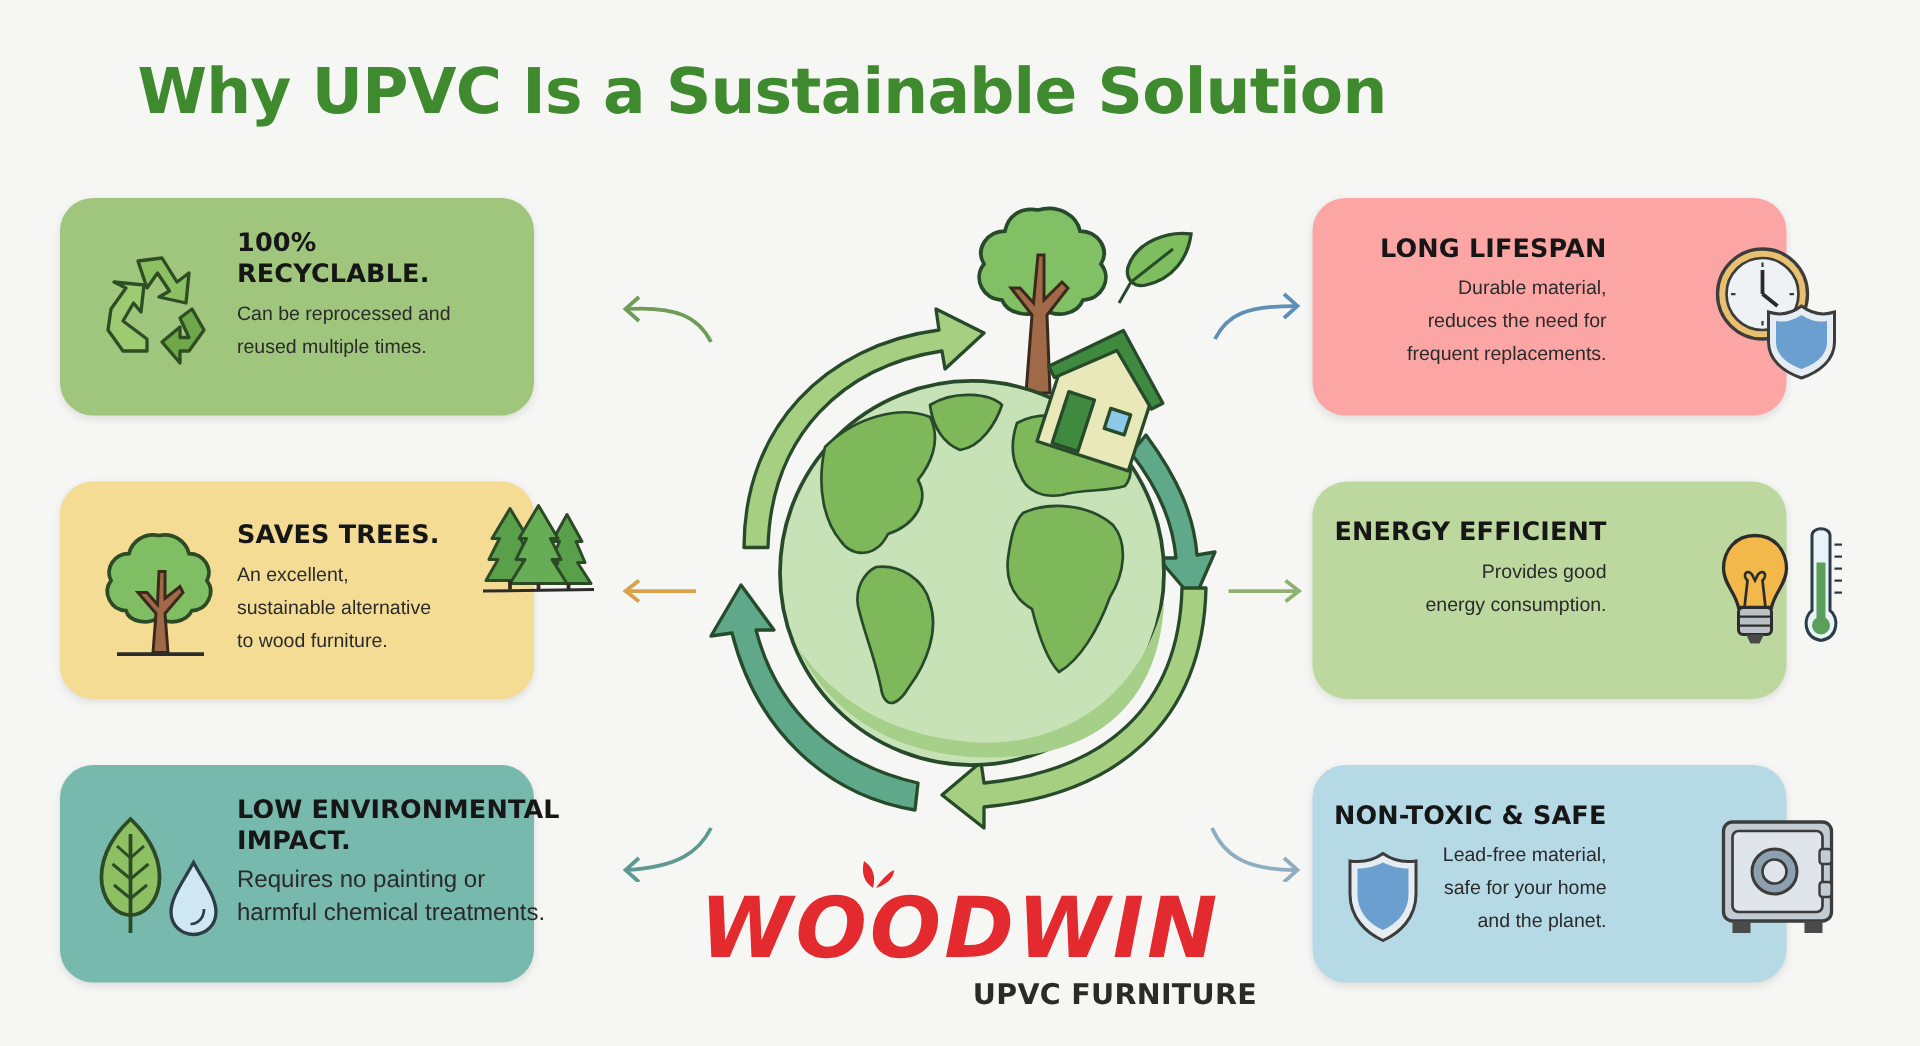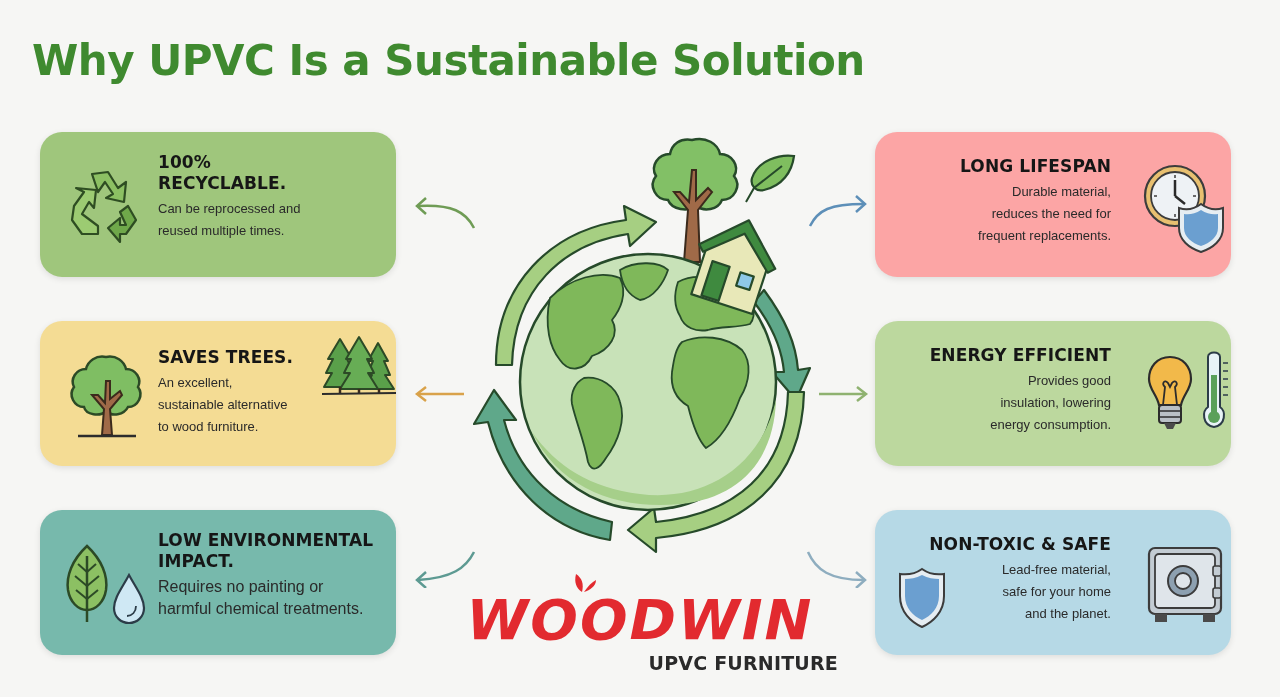--- a/index.html
+++ b/index.html
@@ -5,30 +5,30 @@
     * { box-sizing: border-box; margin: 0; padding: 0; }
     html, body { width: 1280px; height: 697px; overflow: hidden; }
     body {
       background: #f6f6f4;
       font-family: "DejaVu Sans", sans-serif;
       position: relative;
       color: #1e1e1e;
     }
     .title {
       position: absolute; left: 0; top: 36px; width: 1016px;
+      text-align: center;
       font-family: "DejaVu Sans", sans-serif;
       font-weight: bold;
       font-size: 42px;
       letter-spacing: -0.5px;
       color: #3f8a2f;
-      padding-left: 32px;
     }
     .card {
       position: absolute;
-      width: 356px; height: 145px;
+      width: 316px; height: 145px;
       border-radius: 22px;
       box-shadow: 0 2px 6px rgba(0,0,0,0.10);
     }
     .card .heading {
       font-family: "DejaVu Sans", sans-serif;
       font-weight: bold;
       font-size: 17px;
       line-height: 21px;
       color: #161616;
       letter-spacing: 0.1px;
@@ -201,21 +201,20 @@
         <line x1="23" y1="22" x2="28" y2="22"></line>
         <line x1="23" y1="30" x2="28" y2="30"></line>
         <line x1="23" y1="38" x2="28" y2="38"></line>
         <line x1="23" y1="46" x2="28" y2="46"></line>
       </g>
   </svg>
   <div class="text" style="top:24px">
     <div class="heading">ENERGY EFFICIENT</div>
     <div class="desc">
       <div>Provides good</div>
-      <div>insulation, lowering</div>
       <div>energy consumption.</div>
     </div>
   </div>
 </div>
 
 <div class="card right c-safe">
   <svg class="icon" style="left:22px;top:56px" width="50" height="64" viewBox="0 0 50 64">
     <path d="M25 3 C32 8 40 9 47 8 L47 30 C47 46 36 56 25 61 C14 56 3 46 3 30 L3 8 C10 9 18 8 25 3 Z" fill="#e6edf2" stroke="#3c3c3c" stroke-width="2"></path>
     <path d="M25 9 C31 12 37 13 42 13 L42 30 C42 42 34 50 25 54 C16 50 8 42 8 30 L8 13 C13 13 19 12 25 9 Z" fill="#6b9fd0"></path>
   </svg>

